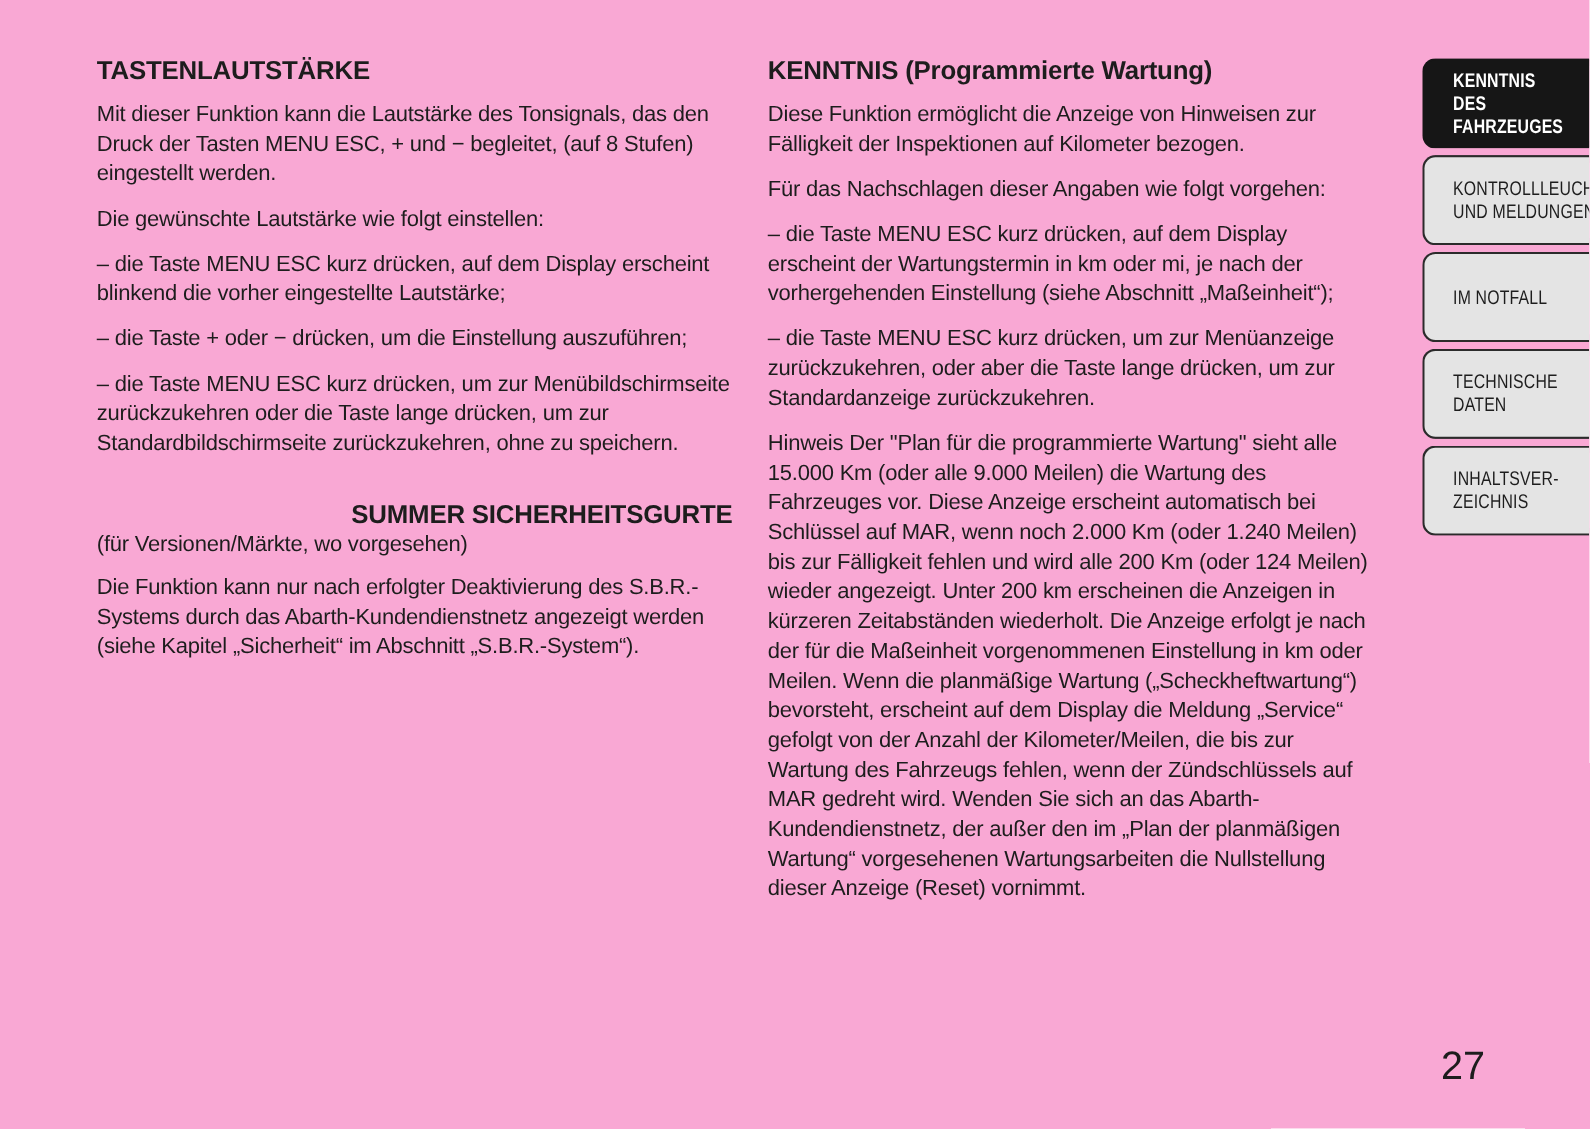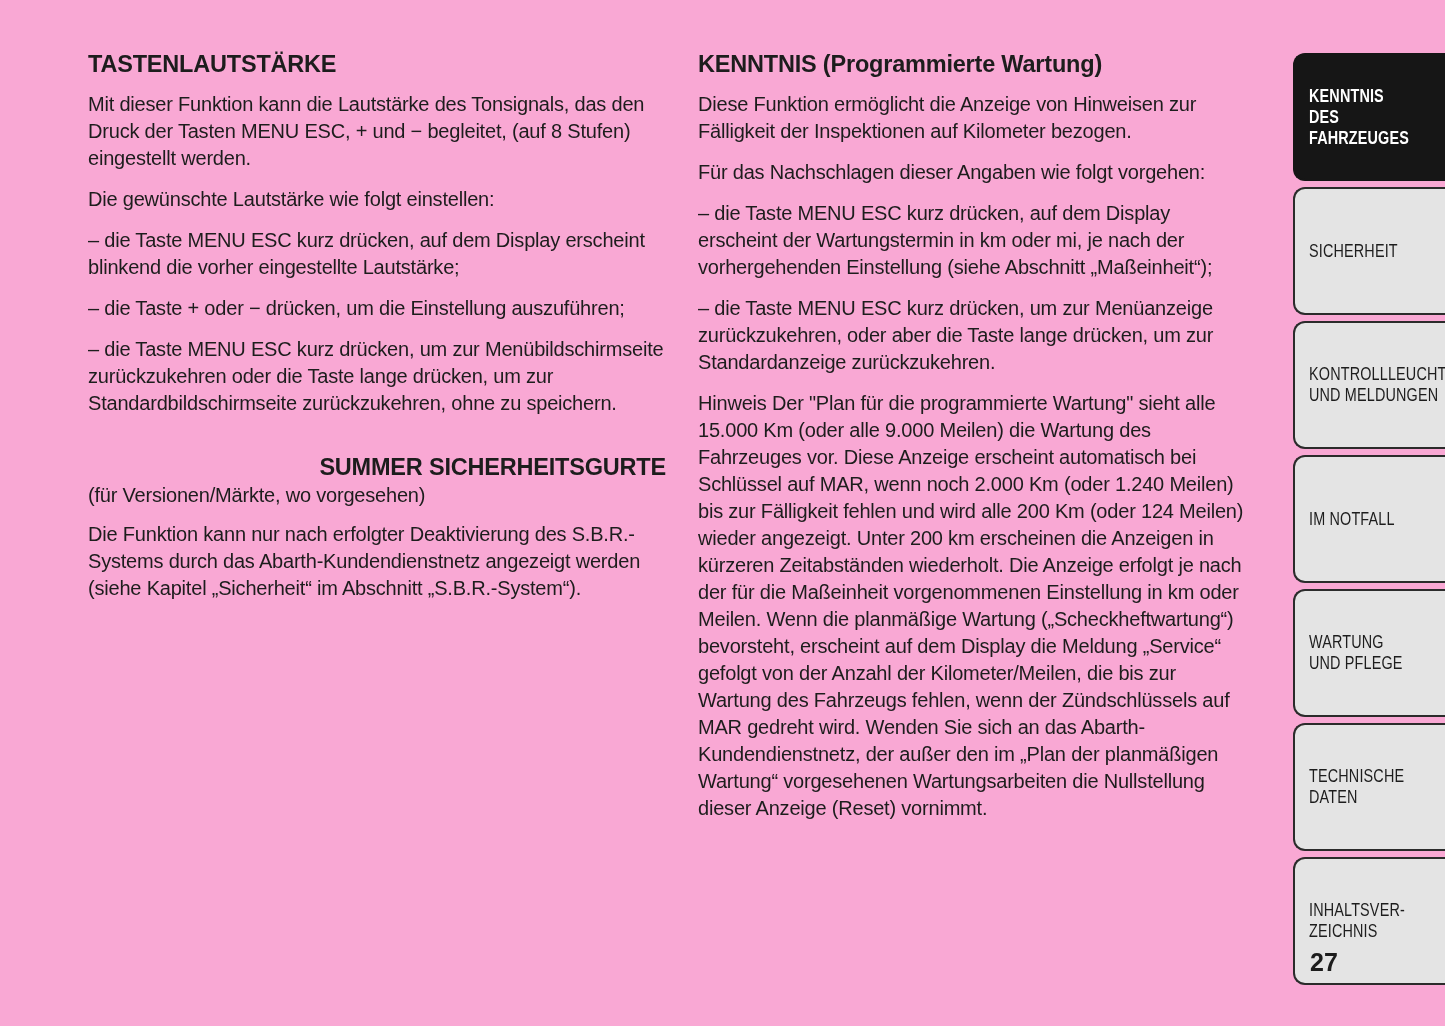--- a/index.html
+++ b/index.html
@@ -42,29 +42,29 @@
   .section + .section { margin-top: 36px; }
 
   .sidebar {
     position: absolute;
     top: 53px;
     right: 0;
     width: 152px;
   }
   .tab {
     box-sizing: border-box;
-    height: 128px;
+    height: 82px;
     margin-bottom: 6px;
     background: #e4e4e4;
     border: 2px solid #2b2b2b;
     border-right: none;
     border-radius: 12px 0 0 12px;
     display: flex;
     align-items: center;
-    padding-left: 14px;
+    padding-left: 26px;
     cursor: pointer;
   }
   .tab.active {
     background: #161616;
     border-color: #161616;
     color: #ffffff;
   }
   .tab-label {
     font-size: 18px;
     line-height: 21px;
@@ -72,22 +72,22 @@
     letter-spacing: 0.2px;
     transform: scaleX(0.8);
     transform-origin: left center;
   }
   .tab.active .tab-label { font-weight: 700; }
 
   .page-number {
     position: absolute;
     left: 1310px;
     top: 948px;
-    font-size: 25px;
-    font-weight: 700;
+    font-size: 36px;
+    font-weight: 400;
   }
 </style>
 </head>
 <body>
 
 <div class="page">
 
   <section class="col col-left">
     <div class="section">
       <div class="head-block">
@@ -121,32 +121,25 @@
       <p class="body">Hinweis Der "Plan für die programmierte Wartung" sieht alle 15.000 Km (oder alle 9.000 Meilen) die Wartung des Fahrzeuges vor. Diese Anzeige erscheint automatisch bei Schlüssel auf MAR, wenn noch 2.000 Km (oder 1.240 Meilen) bis zur Fälligkeit fehlen und wird alle 200 Km (oder 124 Meilen) wieder angezeigt. Unter 200 km erscheinen die Anzeigen in kürzeren Zeitabständen wiederholt. Die Anzeige erfolgt je nach der für die Maßeinheit vorgenommenen Einstellung in km oder Meilen. Wenn die planmäßige Wartung („Scheckheftwartung“) bevorsteht, erscheint auf dem Display die Meldung „Service“ gefolgt von der Anzahl der Kilometer/Meilen, die bis zur Wartung des Fahrzeugs fehlen, wenn der Zündschlüssels auf MAR gedreht wird. Wenden Sie sich an das Abarth-Kundendienstnetz, der außer den im „Plan der planmäßigen Wartung“ vorgesehenen Wartungsarbeiten die Nullstellung dieser Anzeige (Reset) vornimmt.</p>
     </div>
   </section>
 
   <aside class="sidebar">
     <div class="tab active">
       <span class="tab-label">KENNTNIS
 DES FAHRZEUGES</span>
     </div>
     <div class="tab">
-      <span class="tab-label">SICHERHEIT</span>
-    </div>
-    <div class="tab">
       <span class="tab-label">KONTROLLLEUCHTEN
 UND MELDUNGEN</span>
     </div>
     <div class="tab">
       <span class="tab-label">IM NOTFALL</span>
-    </div>
-    <div class="tab">
-      <span class="tab-label">WARTUNG
-UND PFLEGE</span>
     </div>
     <div class="tab">
       <span class="tab-label">TECHNISCHE DATEN</span>
     </div>
     <div class="tab">
       <span class="tab-label">INHALTSVER-
 ZEICHNIS</span>
     </div>
   </aside>
 

